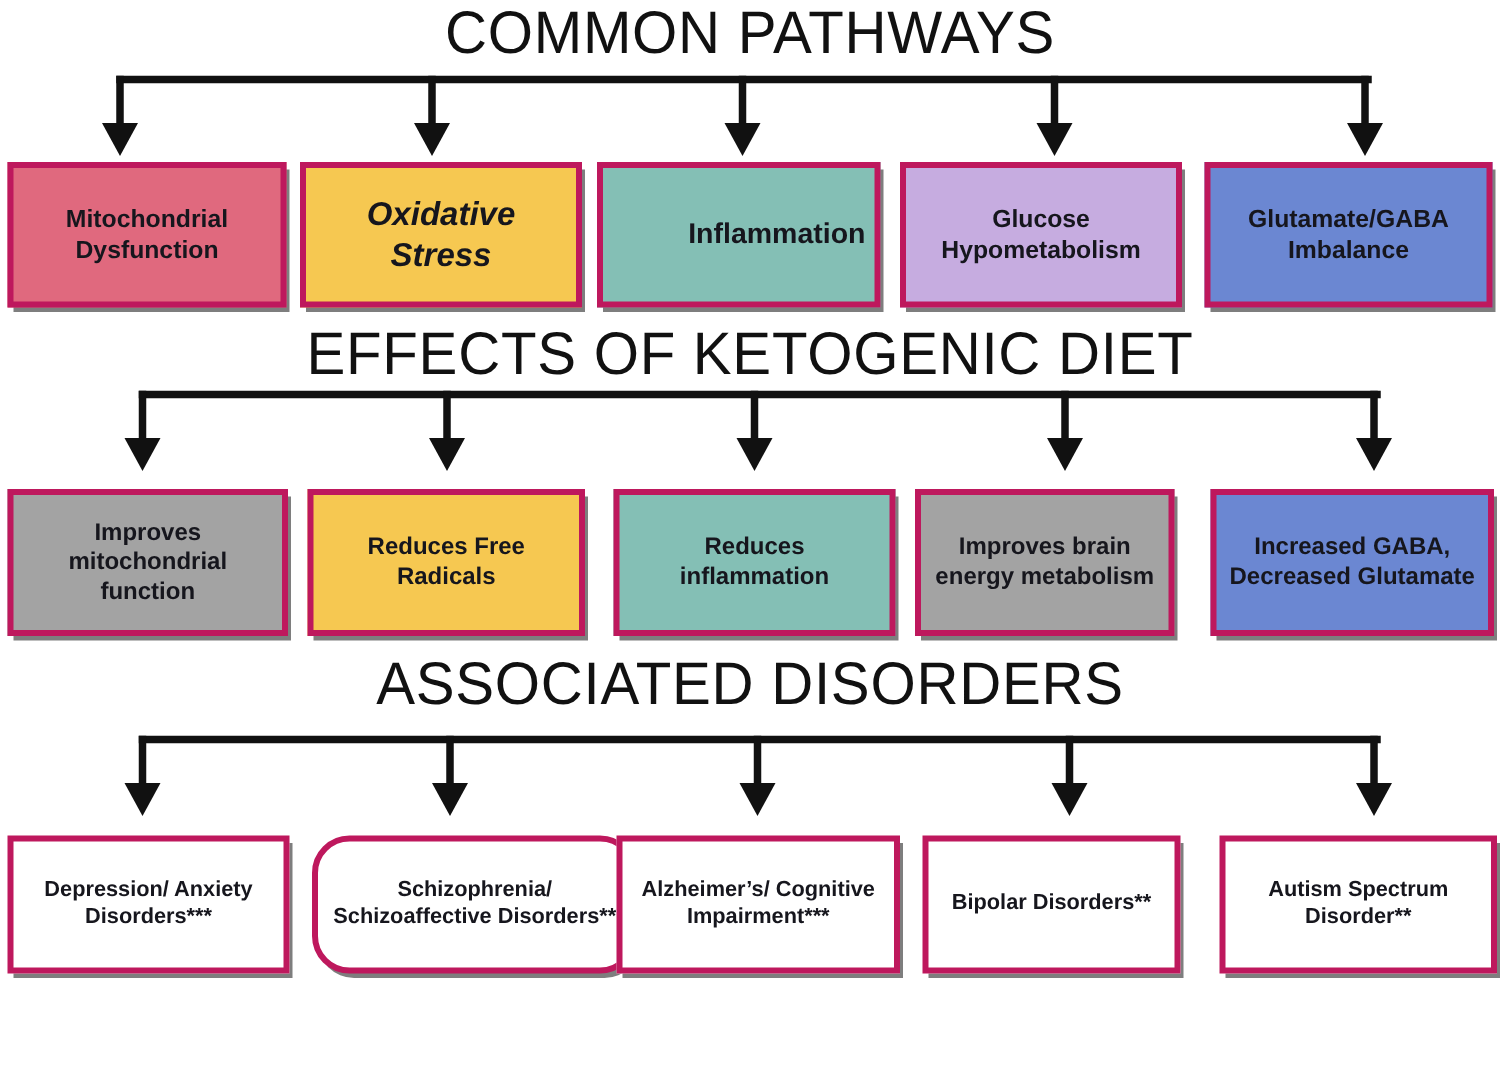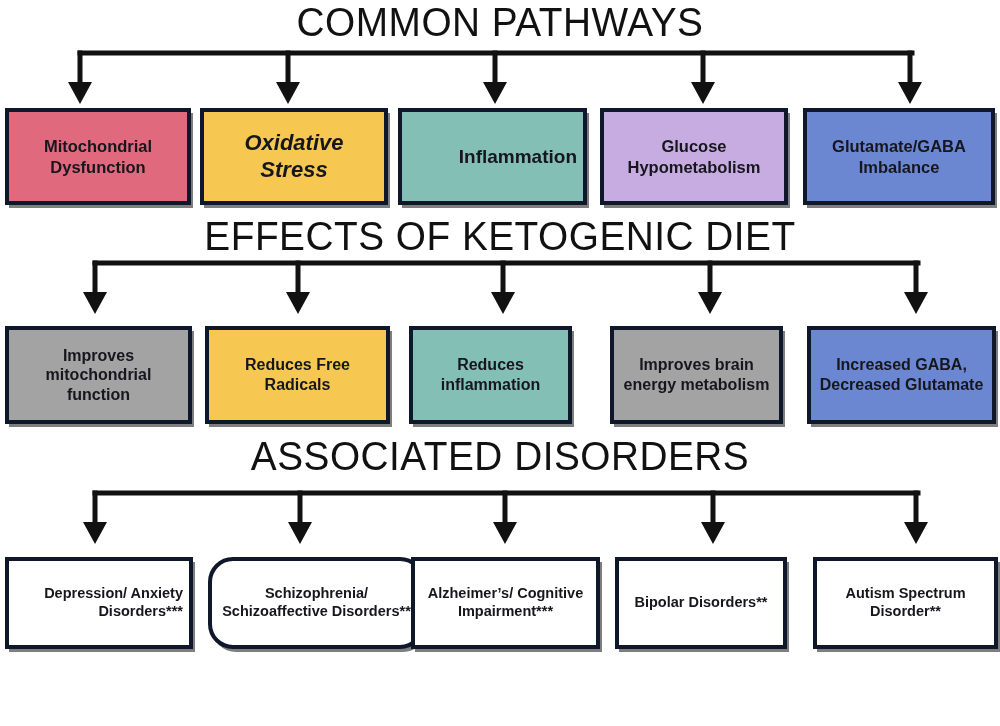--- a/index.html
+++ b/index.html
@@ -47,21 +47,21 @@
   .conn-2 { top: 254px; height: 62px; }
   .conn-3 { top: 484px; height: 62px; }
 
   
   .node {
     position: absolute;
     display: flex;
     align-items: center;
     justify-content: center;
     text-align: center;
-    border: 4px solid #0f172a;
+    border: 4px solid #be185d;
     color: #16161d;
     font-family: "Liberation Sans", sans-serif;
     font-weight: bold;
     line-height: 1.22;
     padding: 3px 6px;
     box-shadow: 3px 4px 0 -1px rgba(20,20,20,0.55);
   }
   .node .label { display: block; width: 100%; }
 
   .row1 .node { height: 97px; font-size: 16.5px; }
@@ -150,21 +150,21 @@
     </g>
   </svg>
 
   <div class="row2">
     <div class="node" style="left:5px;  top:326px; width:187px; background:#a3a3a3;">
       <span class="label">Improves mitochondrial function</span>
     </div>
     <div class="node" style="left:205px; top:326px; width:185px; background:#F6C851;">
       <span class="label">Reduces Free Radicals</span>
     </div>
-    <div class="node" style="left:409px; top:326px; width:163px; background:#84BFB5;">
+    <div class="node" style="left:409px; top:326px; width:188px; background:#84BFB5;">
       <span class="label">Reduces inflammation</span>
     </div>
     <div class="node" style="left:610px; top:326px; width:173px; background:#a3a3a3;">
       <span class="label">Improves brain energy metabolism</span>
     </div>
     <div class="node" style="left:807px; top:326px; width:189px; background:#6B87D2;">
       <span class="label">Increased GABA, Decreased Glutamate</span>
     </div>
   </div>
 
@@ -182,21 +182,21 @@
     <g fill="#111111">
       <polygon points="83,38 107,38 95,60"></polygon>
       <polygon points="288,38 312,38 300,60"></polygon>
       <polygon points="493,38 517,38 505,60"></polygon>
       <polygon points="701,38 725,38 713,60"></polygon>
       <polygon points="904,38 928,38 916,60"></polygon>
     </g>
   </svg>
 
   <div class="row3">
-    <div class="node" style="left: 5px; top: 557px; width: 188px; background: rgb(255, 255, 255); text-align: right;">
+    <div class="node" style="left: 5px; top: 557px; width: 188px; background: rgb(255, 255, 255);">
       <span class="label">Depression/ Anxiety Disorders***</span>
     </div>
     <div class="node" style="left: 208px; top: 557px; width: 217px; background: rgb(255, 255, 255); border-radius: 25px;">
       <span class="label">Schizophrenia/ Schizoaffective Disorders**</span>
     </div>
     <div class="node" style="left: 411px; top: 557px; width: 189px; background: rgb(255, 255, 255); justify-content: center;">
       <span class="label">Alzheimer’s/ Cognitive Impairment***</span>
     </div>
     <div class="node" style="left: 615px; top: 557px; width: 172px; background: rgb(255, 255, 255);">
       <span class="label">Bipolar Disorders**</span>

